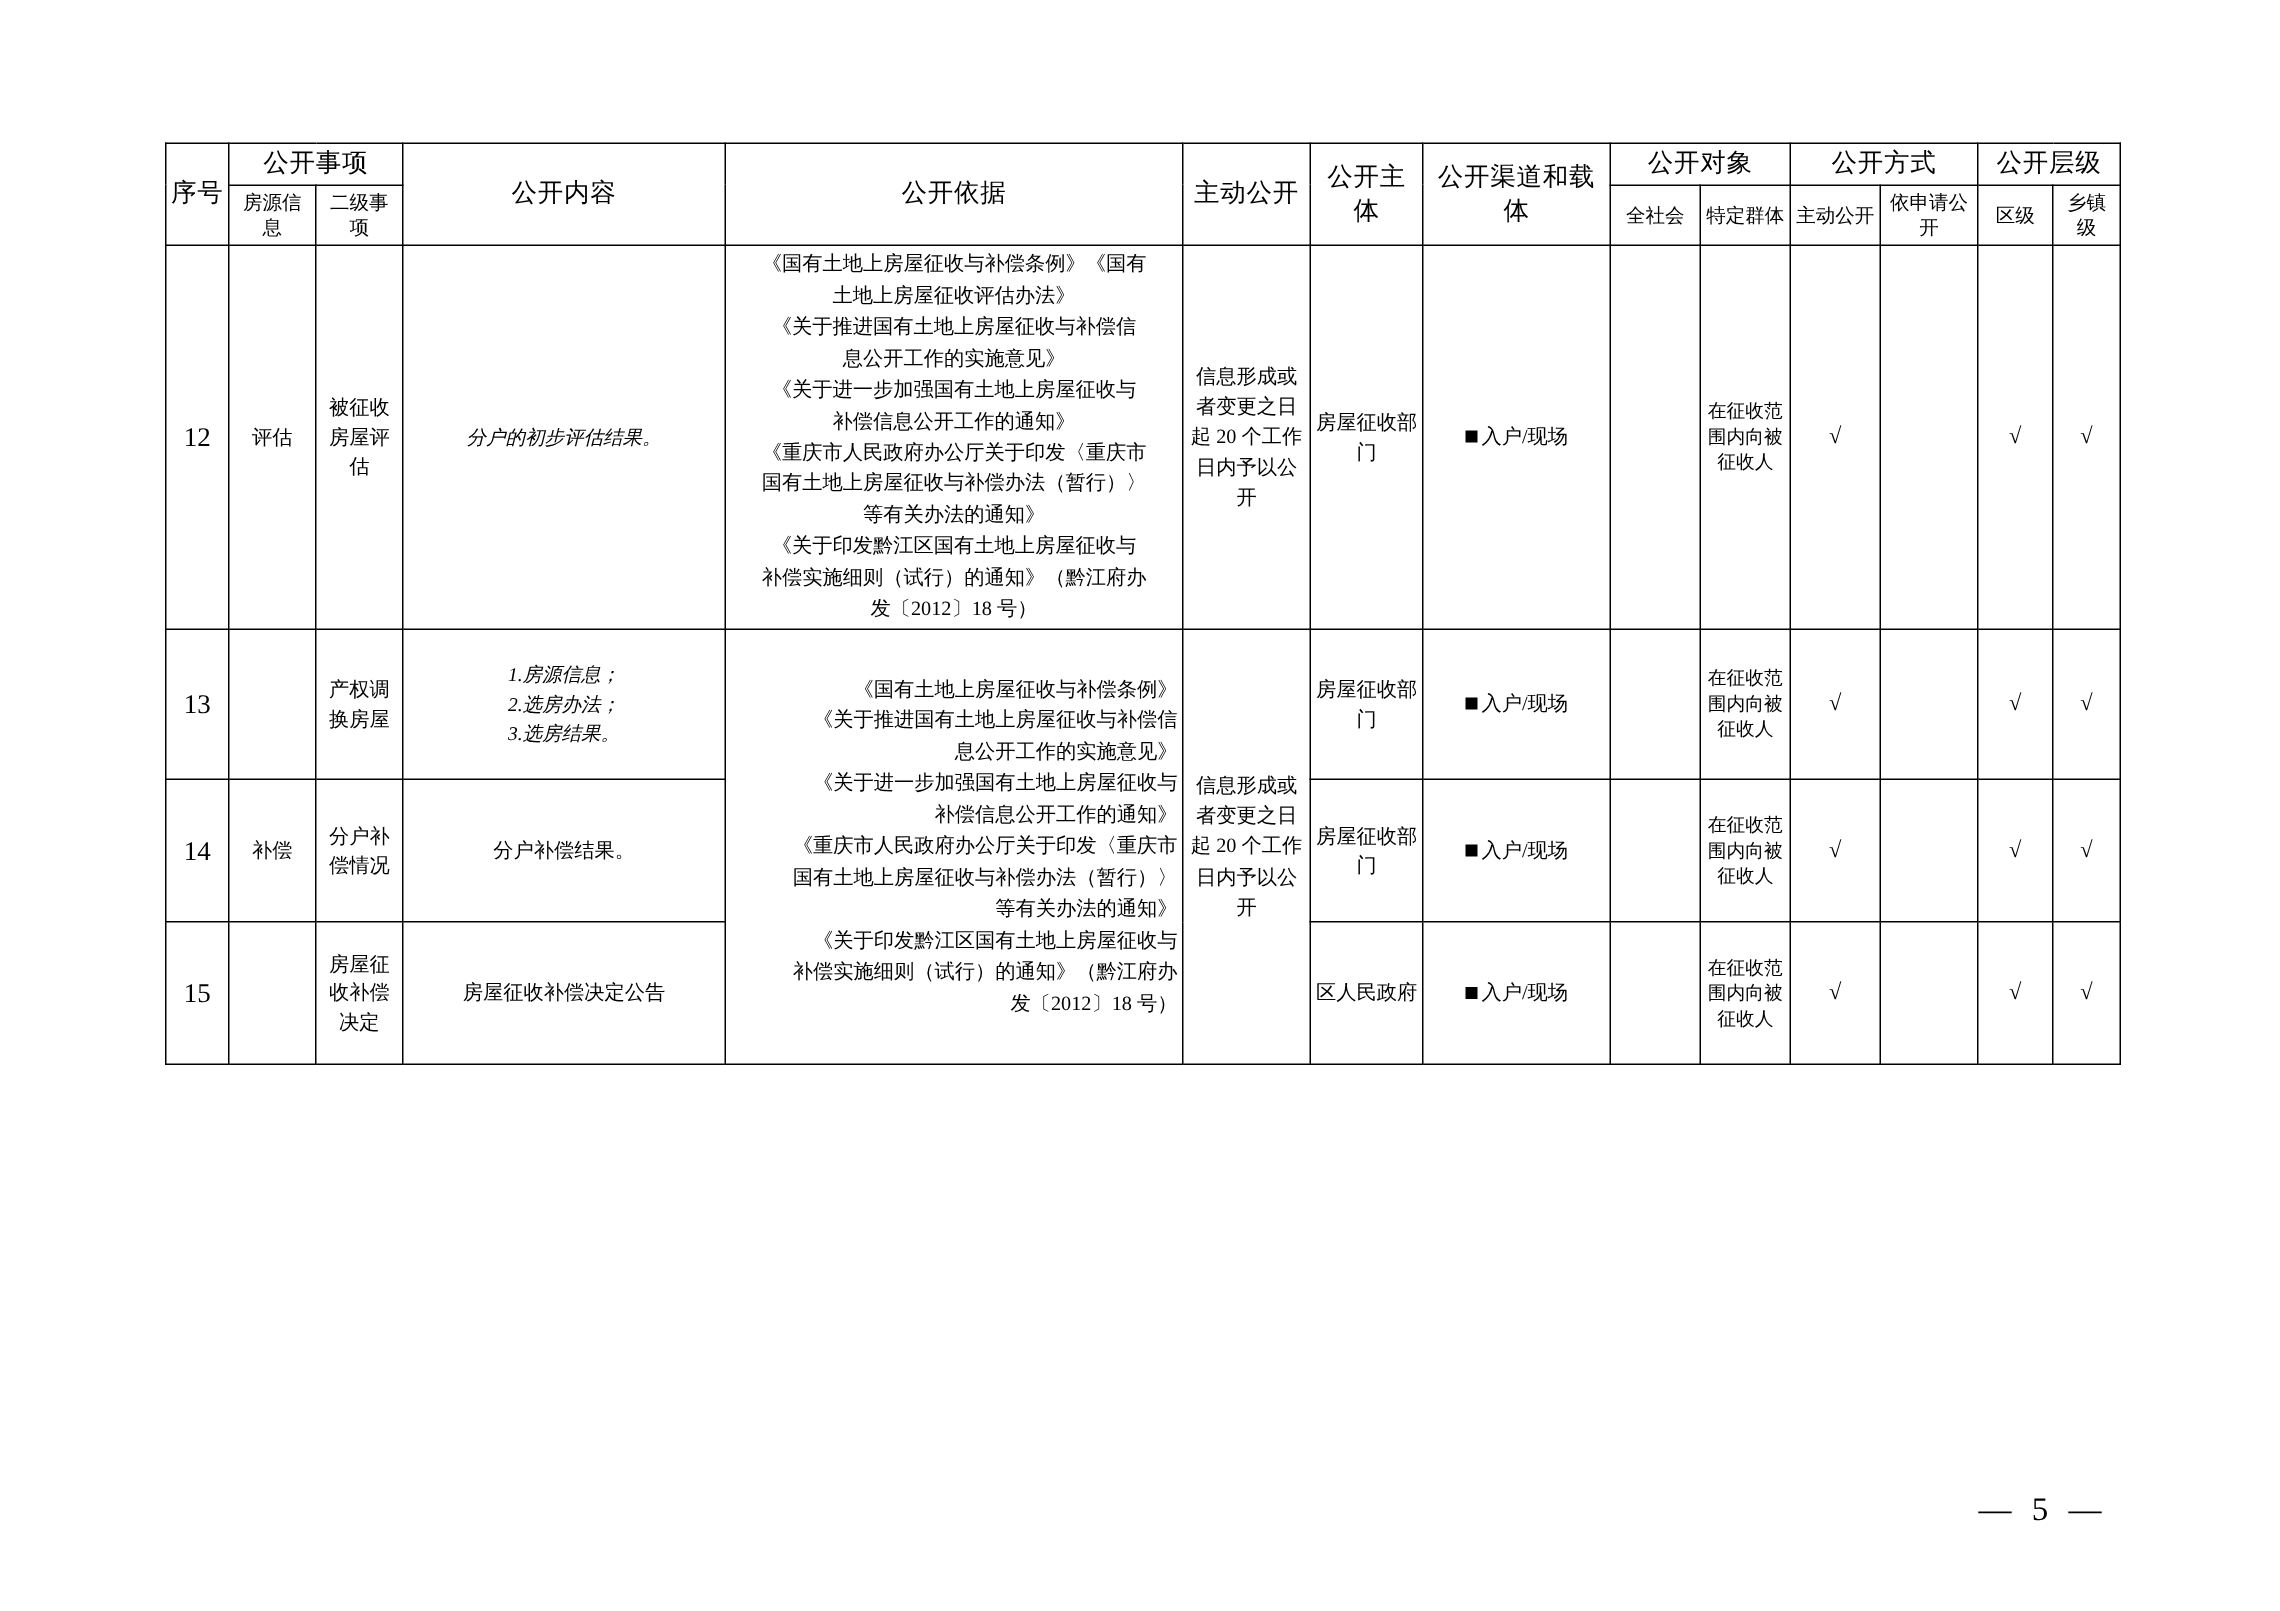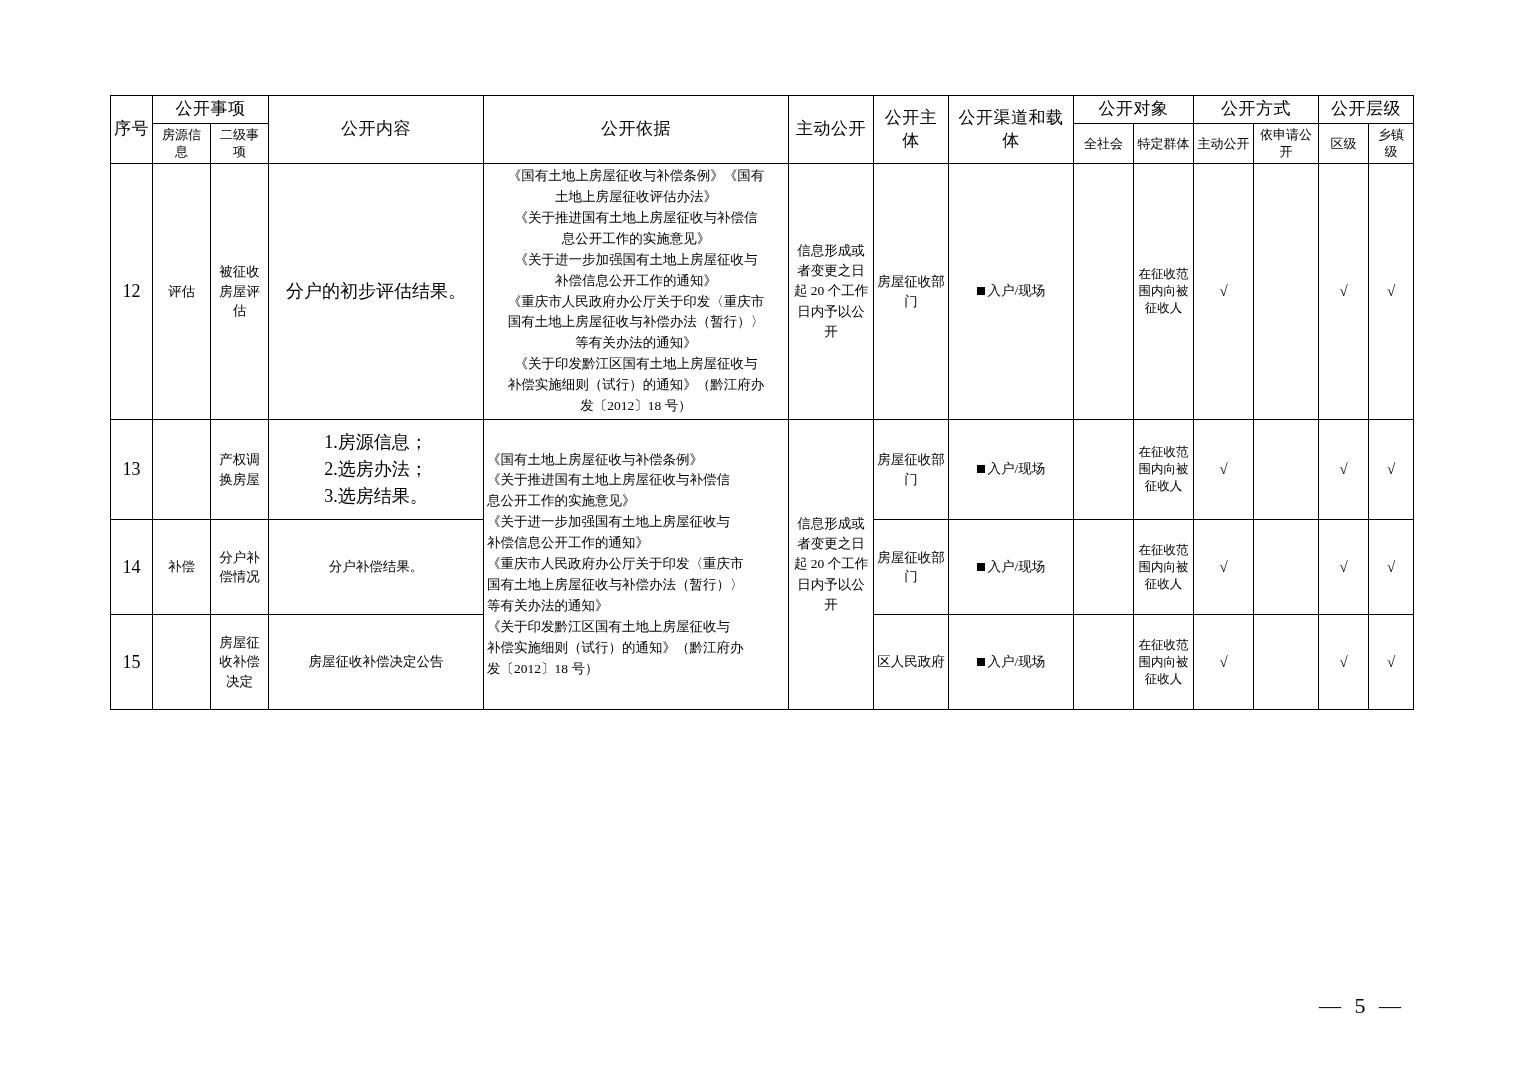--- a/index.html
+++ b/index.html
@@ -56,40 +56,41 @@
   col.c-all      { width: 60px; }
   col.c-special  { width: 60px; }
   col.c-active   { width: 60px; }
   col.c-apply    { width: 65px; }
   col.c-dist     { width: 50px; }
   col.c-town     { width: 45px; }
 
   .cell-left {
     text-align: left;
     vertical-align: top;
-    font-size: 18px;
+    font-size: 13px;
     line-height: 1.5;
     padding: 5px 6px;
+    font-style: italic;
   }
   .cell-left-mid {
     text-align: left;
     vertical-align: middle;
     font-size: 13.5px;
     line-height: 1.5;
     padding: 5px 6px;
     margin-left: 32px;
   }
   .basis-cell {
     font-size: 13.5px;
     line-height: 1.55;
     padding: 6px 8px;
     vertical-align: top;
   }
   .basis-cell.center {
-    text-align: left;
+    text-align: right;
     vertical-align: middle;
     font-family: Liberation Serif, serif;
   }
   .basis-line { white-space: nowrap; }
   .vert-narrow {
     font-size: 13.5px;
     line-height: 1.45;
   }
   .time-cell {
     font-size: 13.5px;

